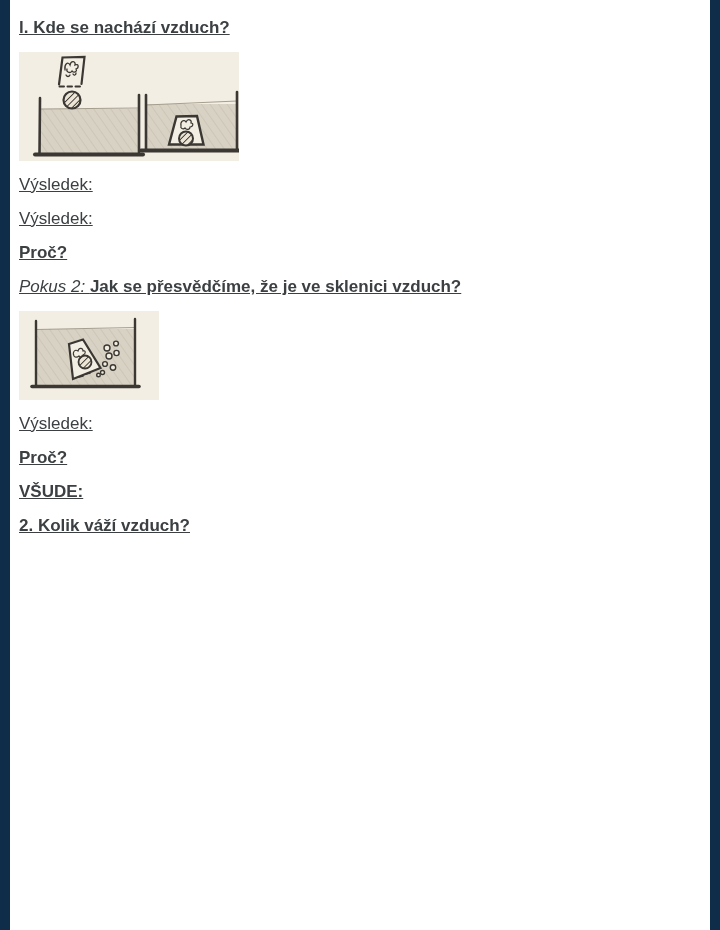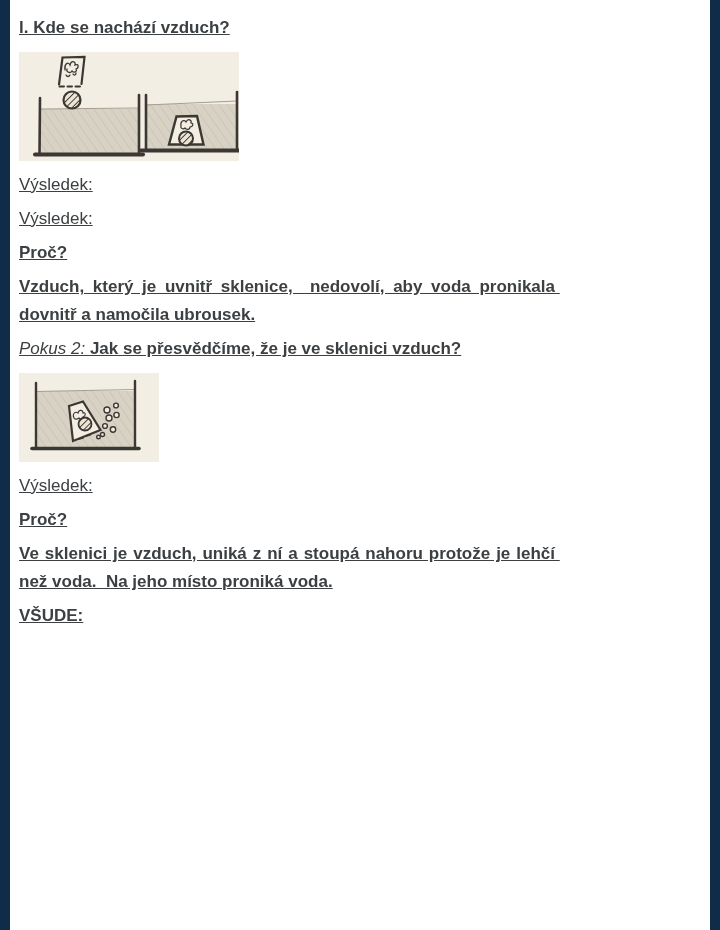--- a/index.html
+++ b/index.html
@@ -101,21 +101,20 @@
         <circle cx="167" cy="86.5" r="7" fill="url(#h1)" stroke-width="2"></circle>
       </g>
     </svg>
   </figure>
 
   <p>Výsledek:</p>
 
   <p>Výsledek:</p>
 
   <p class="b">Proč?</p>
-  <p class="b j">Vzduch, který je uvnitř sklenice,  nedovolí, aby voda pronikala dovnitř a namočila ubrousek.</p>
 
   <p><span class="it">Pokus 2: </span><span class="b">Jak se přesvědčíme, že je ve sklenici vzduch?</span></p>
 
   <figure>
     <svg width="140" height="89" viewBox="0 0 140 89">
       <defs>
         <pattern id="w2" width="7" height="7" patternUnits="userSpaceOnUse" patternTransform="rotate(-35)">
           <rect width="7" height="7" fill="#d8d2c5"></rect>
           <line x1="0" y1="0" x2="0" y2="7" stroke="#cdc6b7" stroke-width="2"></line>
         </pattern>
@@ -149,18 +148,18 @@
         <circle cx="94" cy="56.5" r="2.7"></circle>
         <circle cx="83.5" cy="61.5" r="2"></circle>
         <circle cx="79.5" cy="64" r="1.8"></circle>
       </g>
     </svg>
   </figure>
 
   <p>Výsledek:</p>
 
   <p class="b">Proč?</p>
-  <p class="b j">Ve sklenici je vzduch, uniká z ní a stoupá nahoru protože je lehčí než voda.  Na jeho místo proniká voda.</p>
 
   <p class="b">VŠUDE:</p>
 
+  <p class="b">2. Kolik váží vzduch?</p>
 
 </div>
 
 </body></html>

